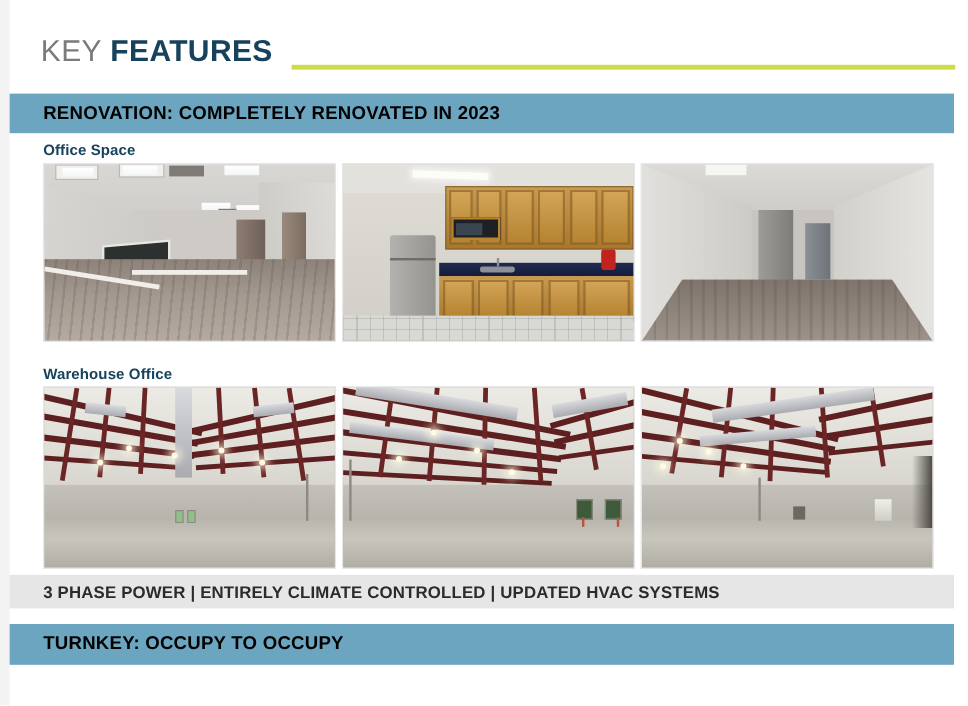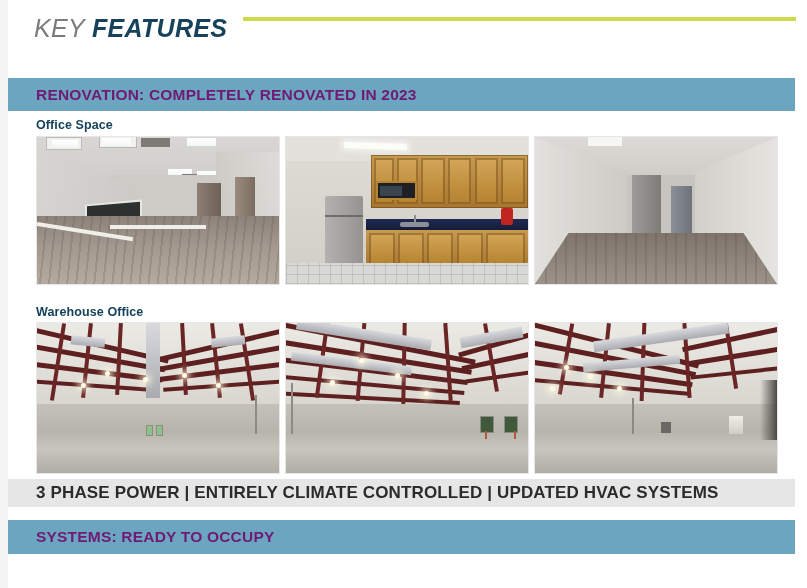--- a/index.html
+++ b/index.html
@@ -33,22 +33,21 @@
     width: 11px; height: 588px;
     background: #ffffff;
   }
 
   
   .header {
     position: absolute;
     left: 8px; top: 14px;
     width: 788px; height: 44px;
     display: flex;
-    align-items: flex-start;
-    font-style: italic;
+    align-items: flex-end;
   }
   .header-title {
     margin-left: 26px;
     font-size: 25px;
     letter-spacing: 0.3px;
     white-space: nowrap;
   }
   .kw-key {
     color: #7b7b7b;
     font-weight: 400;
@@ -66,21 +65,21 @@
     margin-right: 0px;
     margin-top: 3px;
   }
 
   
   .banner {
     position: absolute;
     left: 8px;
     width: 787px;
     background: #6ba5bf;
-    color: #701a75;
+    color: #000000;
     font-size: 15.5px;
     font-weight: 700;
     letter-spacing: 0.2px;
     display: flex;
     align-items: center;
     box-sizing: border-box;
     padding-left: 28px;
   }
   #banner-renovation {
     top: 78px;
@@ -347,21 +346,21 @@
     position: absolute;
     left: 8px; top: 479px;
     width: 787px; height: 28px;
     background: #e6e6e6;
     display: flex;
     align-items: center;
     box-sizing: border-box;
     padding-left: 28px;
   }
   .feature-strip span {
-    font-size: 17px;
+    font-size: 14px;
     font-weight: 600;
     color: #2b2b2b;
     letter-spacing: 0.15px;
   }
 </style>
 </head>
 <body>
 
 <div class="page">
 
@@ -558,15 +557,15 @@
       <div class="ph" style="left:52%;top:66%;width:4%;height:7%;background:#6b6762;"></div>
       <div class="ph" style="right:0;top:38%;width:7%;height:40%;background:linear-gradient(270deg,#4c4944,rgba(76,73,68,0));"></div>
     </div>
 
   </div>
 
   <div class="feature-strip">
     <span>3 PHASE POWER | ENTIRELY CLIMATE CONTROLLED | UPDATED HVAC SYSTEMS</span>
   </div>
 
-  <div class="banner" id="banner-turnkey">SYSTEMS: READY TO OCCUPY</div>
+  <div class="banner" id="banner-turnkey">TURNKEY: OCCUPY TO OCCUPY</div>
 
 </div>
 
 </body></html>

